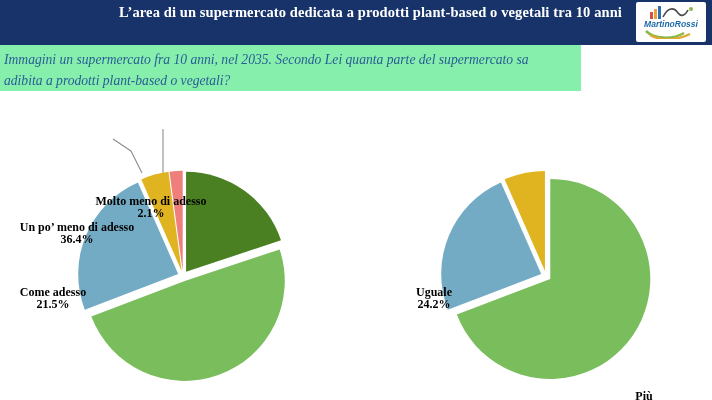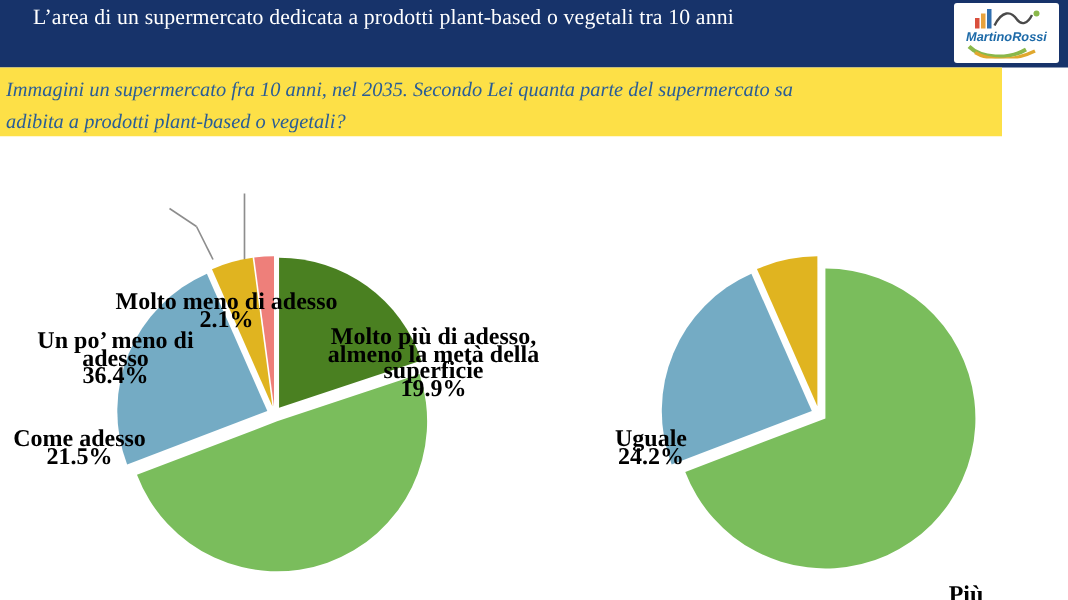--- a/index.html
+++ b/index.html
@@ -21,24 +21,24 @@
     left: 0; top: 0;
     width: 712px;
     height: 45px;
     background: #17336a;
   }
   .header-title {
     position: absolute;
     left: 22px;
     top: 3px;
     width: 600px;
-    text-align: left;
+    text-align: right;
     color: #ffffff;
     font-family: "Liberation Serif", "DejaVu Serif", serif;
-    font-weight: normal;
+    font-weight: bold;
     font-size: 14.5px;
     line-height: 19px;
     letter-spacing: 0.1px;
   }
   .logo-box {
     position: absolute;
     right: 6px;
     top: 2px;
     width: 70px;
     height: 40px;
@@ -70,23 +70,23 @@
     top: 27px;
     width: 54px;
     height: 10px;
   }
 
   
   .question-strip {
     position: absolute;
     left: 0;
     top: 45px;
-    width: 668px;
+    width: 581px;
     height: 46px;
-    background: #fde047;
+    background: #86efac;
   }
   .question-text {
     position: absolute;
     left: 4px;
     top: 4px;
     width: 716px;
     font-family: "Liberation Serif", "DejaVu Serif", serif;
     font-style: italic;
     font-size: 13.6px;
     line-height: 21px;
@@ -109,21 +109,21 @@
     position: absolute;
     left: 0;
     top: 0;
   }
 
   
   .lbl {
     position: absolute;
     font-family: "Liberation Serif", "DejaVu Serif", serif;
     font-weight: bold;
-    font-size: 16px;
+    font-size: 12px;
     line-height: 11.6px;
     color: #000000;
     white-space: pre-line;
   }
   .lbl.ctr { text-align: center; }
 
   
   #lbl-molto-meno   { left: 76px;  top: 105px; width: 150px; }
   #lbl-unpo-meno    { left: 4px;   top: 131px; width: 146px; }
   #lbl-come-adesso  { left: 2px;   top: 196px; width: 102px; }
@@ -200,23 +200,19 @@
         <path d="M 546 185 L 505.7093564286337 93.47588273790825 A 100 100 0 0 1 546 85 Z" fill="#e0b420" transform="translate(-1.07,-5.09)"></path>
       </g>
   </svg>
 
   <div class="lbl ctr" id="lbl-molto-meno">Molto meno di adesso
 2.1%</div>
   <div class="lbl ctr" id="lbl-unpo-meno">Un po’ meno di adesso
 36.4%</div>
   <div class="lbl ctr" id="lbl-come-adesso">Come adesso
 21.5%</div>
-  <div class="lbl ctr" id="lbl-molto-piu">Molto più di adesso,
-almeno la metà della
-superficie
-19.9%</div>
 
   <div class="lbl ctr" id="lbl-uguale">Uguale
 24.2%</div>
   <div class="lbl ctr" id="lbl-piu">Più
 69.2%</div>
 
 </div>
 
 </body></html>

